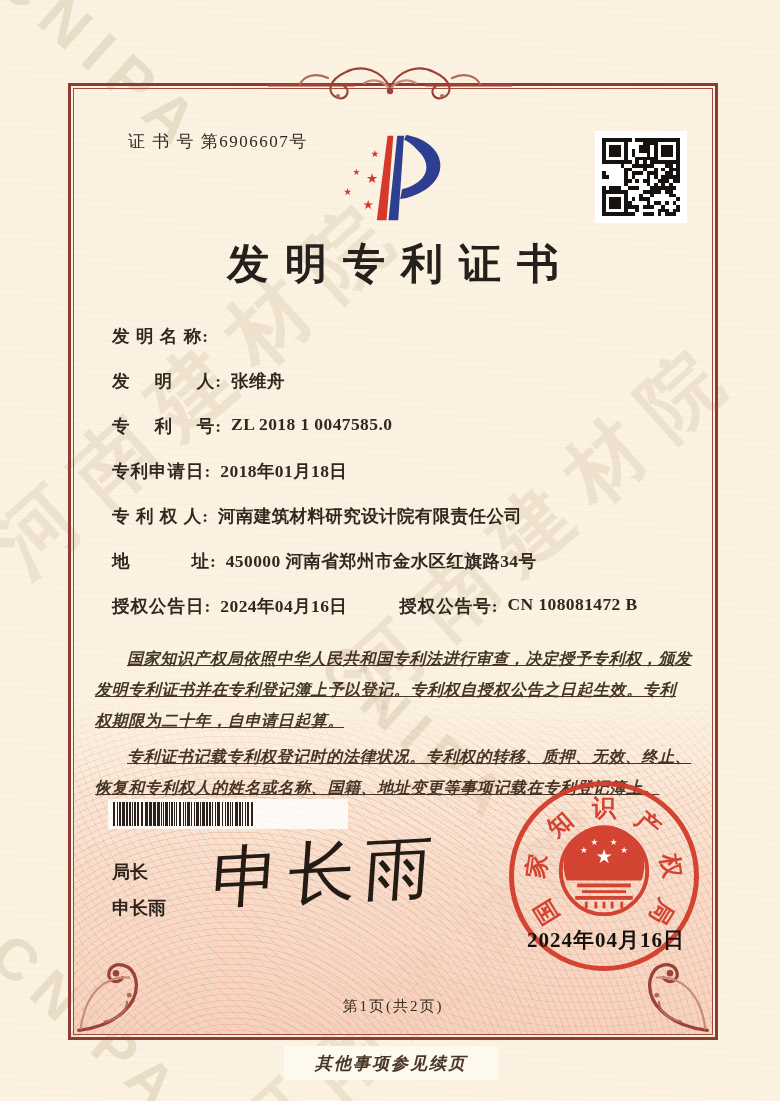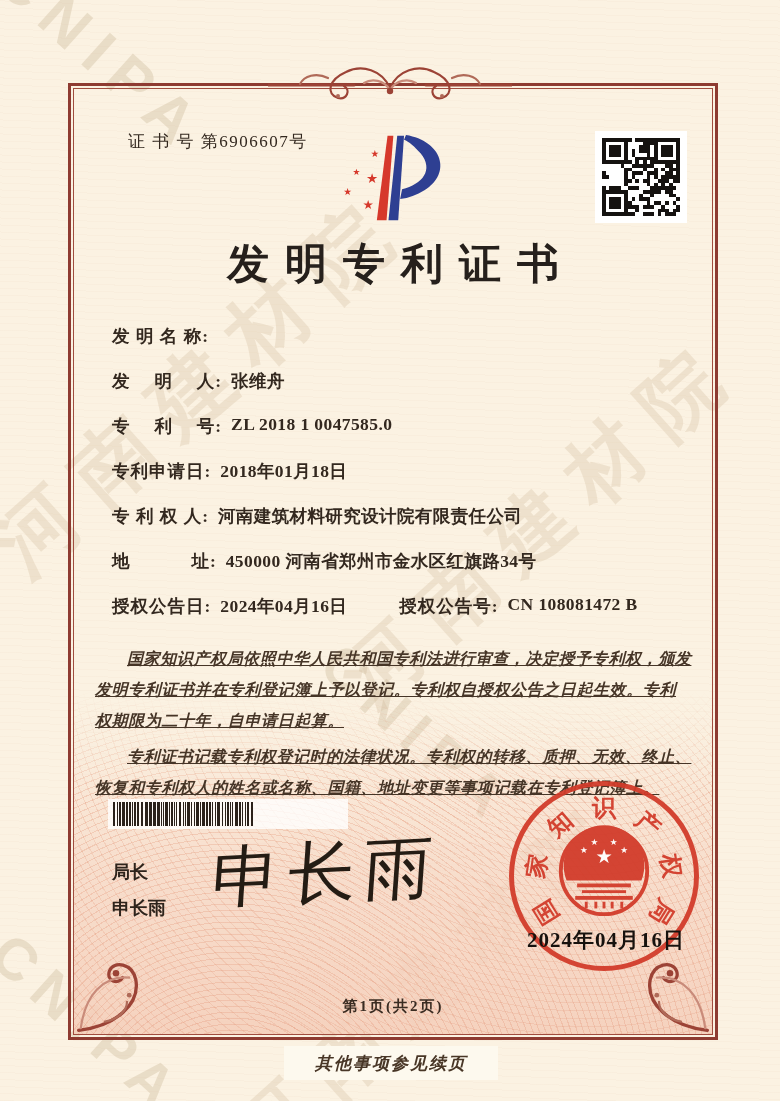--- a/index.html
+++ b/index.html
@@ -55,21 +55,21 @@
     transform:rotate(-3deg) skewX(-7deg);font-weight:400;}
   
   .seal{position:absolute;left:509px;top:781px;width:190px;height:190px;opacity:.94;z-index:4;}
   .seal-ring{position:absolute;inset:0;border:5px solid #d23b2a;border-radius:50%;box-sizing:border-box;}
   .seal-ch{position:absolute;font-size:24px;font-weight:700;color:#d23b2a;line-height:1;}
   .seal-emblem{position:absolute;left:47px;top:42px;width:96px;height:96px;}
   .seal-date{position:absolute;left:527px;top:926px;font-size:21px;font-weight:700;letter-spacing:1px;
     color:#17120e;z-index:5;}
   
   .page-info{position:absolute;left:68px;right:62px;top:997px;text-align:center;font-size:15px;
-    font-weight:700;letter-spacing:2px;color:#3a2c22;}
+    font-weight:400;letter-spacing:2px;color:#3a2c22;}
   .note{position:absolute;left:284px;top:1046px;width:214px;height:34px;background:#fdf9ee;z-index:3;
     display:flex;align-items:center;justify-content:center;font-style:italic;font-weight:700;
     font-size:17px;letter-spacing:2px;color:#483626;}
 </style>
 </head>
 <body>
 
 <div class="page">
 
   <div class="wm wm-cnipa" style="left:-28px;top:18px;font-size:62px;letter-spacing:14px;">CNIPA</div>

